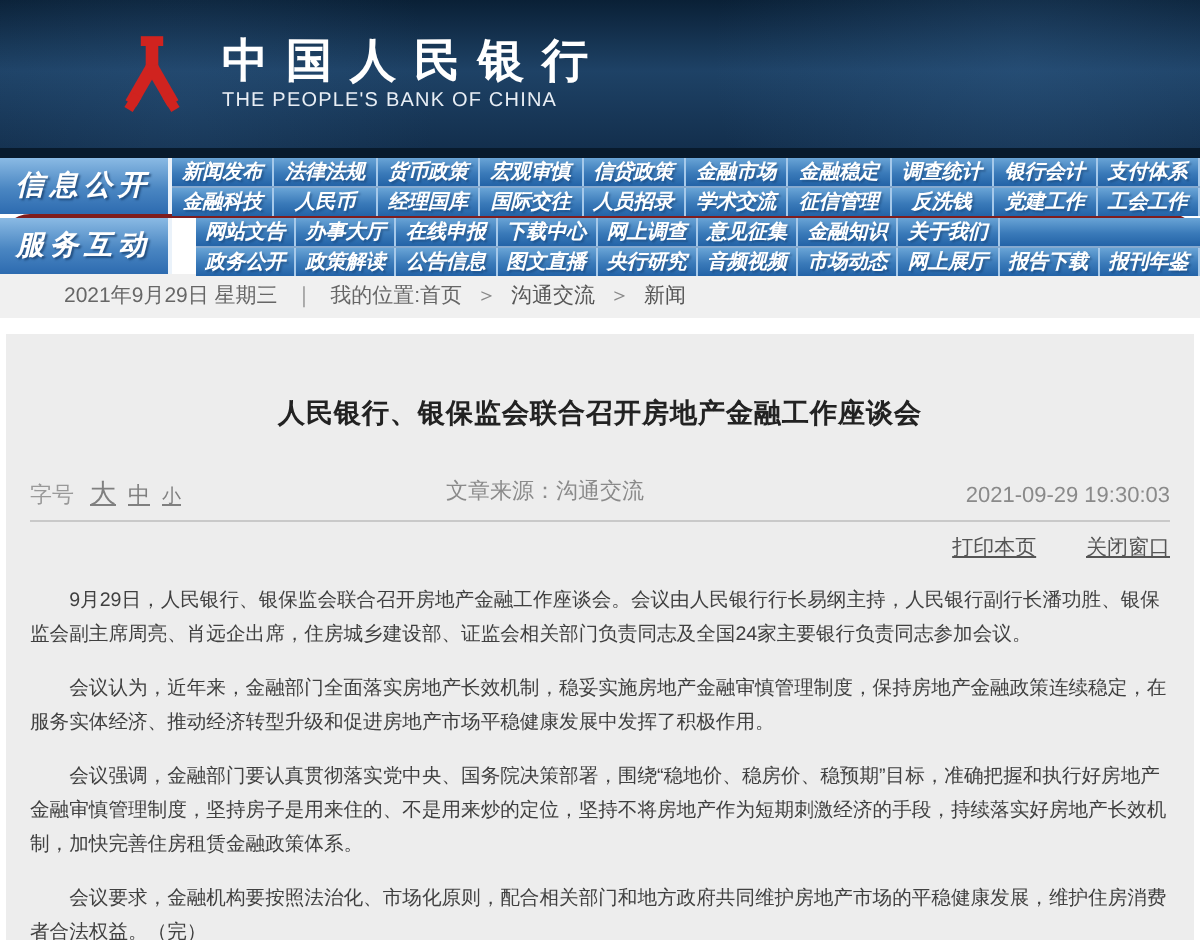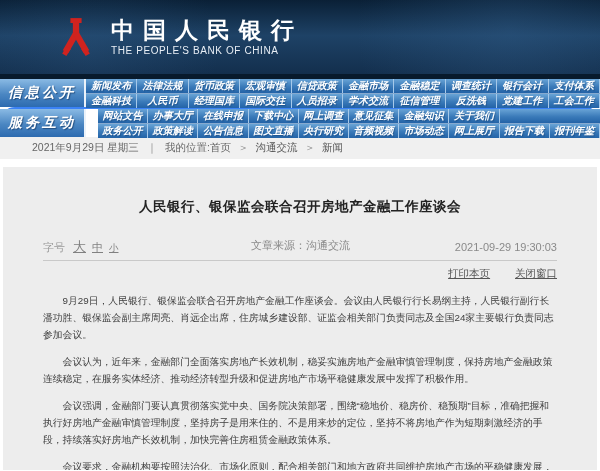--- a/index.html
+++ b/index.html
@@ -20,21 +20,21 @@
   .logo{width:42px;height:44px;margin-right:14px;flex:0 0 auto;}
   .hdr-names{display:flex;flex-direction:column;justify-content:center;}
   .bank-cn{
     color:#fff;font-size:23px;font-weight:bold;letter-spacing:9px;
     font-family:"Liberation Serif","DejaVu Serif",serif;line-height:1.1;white-space:nowrap;
   }
   .bank-en{color:#e8eef5;font-size:10px;letter-spacing:.6px;margin-top:2px;white-space:nowrap;}
   .hdr-strip{height:5px;background:#081a2c;}
   
   .nav-section{display:flex;height:28px;border-radius:15px;}
-  .nav-section + .nav-section{border-top:2px solid #3b82f6;gap:12px;}
+  .nav-section + .nav-section{border-top:2px solid #7f1d1d;gap:12px;}
   .nav-tab{
     width:86px;flex:0 0 86px;display:flex;align-items:center;justify-content:center;
     background:linear-gradient(180deg,#8abae4 0%,#4a86c2 55%,#2d6bb0 100%);
     color:#fff;font-style:italic;font-weight:bold;font-size:14px;letter-spacing:3px;
     text-shadow:1px 1px 1px rgba(10,40,80,.55);
     border-right:2px solid #eaf2fa;box-sizing:border-box;cursor:pointer;
   }
   .nav-rows{flex:1;display:flex;flex-direction:column;min-width:0;}
   .nav-row{
     flex:1;display:flex;
@@ -54,21 +54,21 @@
     height:22px;background:#f0f0f0;display:flex;align-items:center;
     padding-left:32px;font-size:10.5px;color:#666;white-space:nowrap;
   }
   .crumb .divider{margin:0 8px;color:#888;}
   .crumb .sep{margin:0 7px;color:#888;}
   .crumb-link{color:#555;cursor:pointer;}
   .white-gap{height:8px;background:#ffffff;}
   
   .panel{
     margin:0 3px;background:#ededed;height:303px;
-    padding:0 40px;box-sizing:border-box;overflow:hidden;
+    padding:0 12px;box-sizing:border-box;overflow:hidden;
   }
   .art-title{
     text-align:center;padding-top:22px;font-size:13.5px;font-weight:bold;color:#222;
     font-family:"Liberation Serif","DejaVu Serif",serif;letter-spacing:.5px;
   }
   .meta{
     position:relative;margin-top:22px;font-size:11px;color:#999;
     display:flex;align-items:baseline;height:14px;
   }
   .fsize-label{margin-right:8px;}

